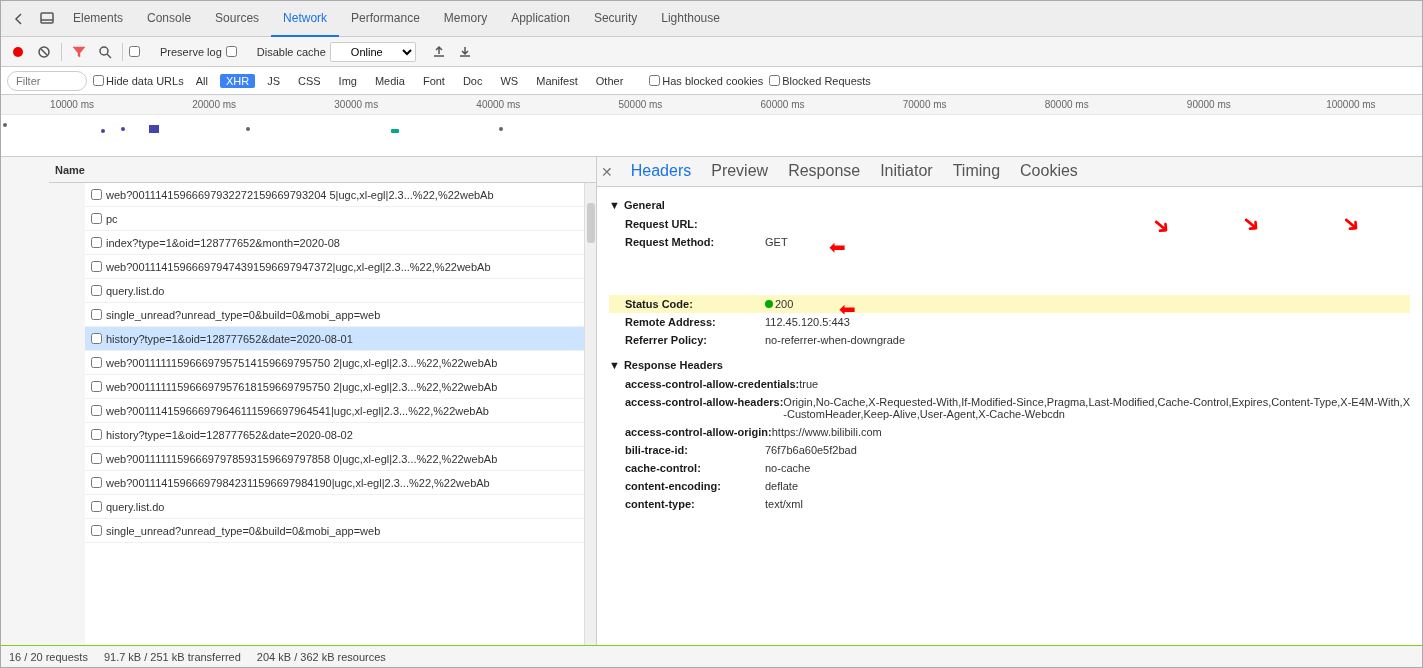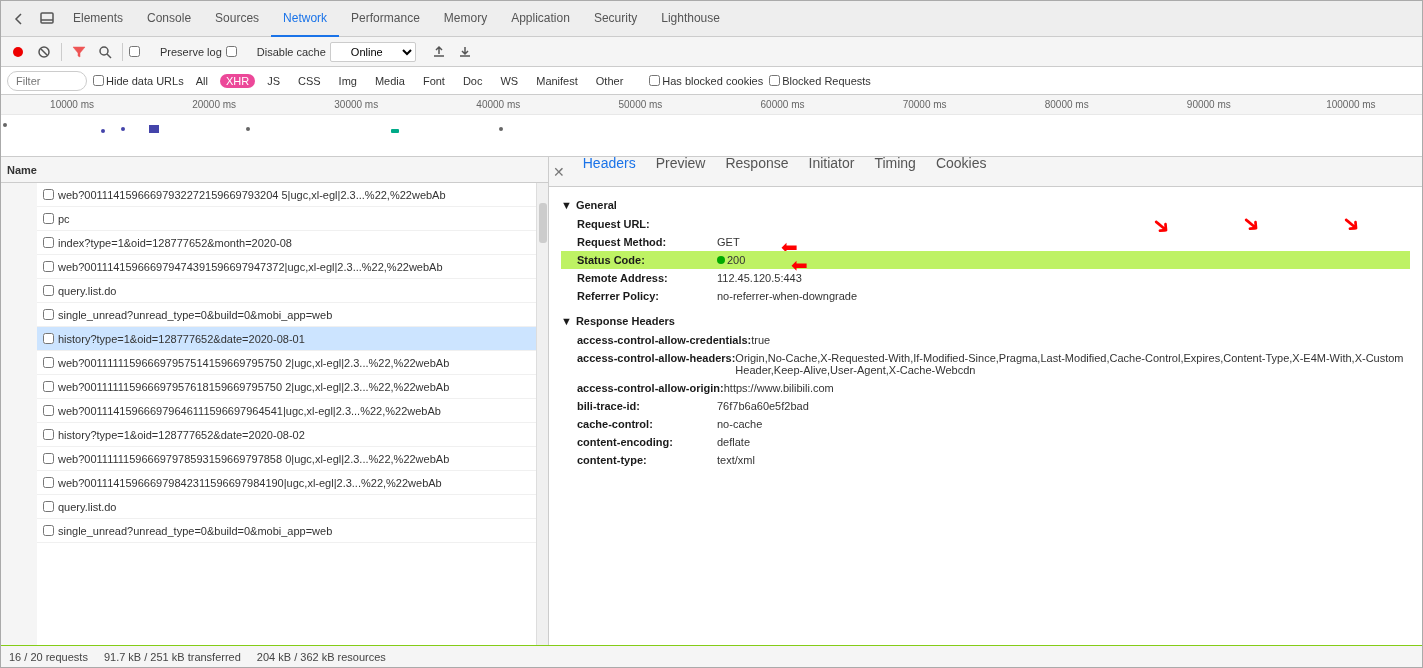--- a/index.html
+++ b/index.html
@@ -47,40 +47,40 @@
     .filter-input {
       height: 20px; border: 1px solid #ccc; border-radius: 10px; padding: 0 8px;
       font-size: 11px; width: 80px;
     }
     .filter-checkbox { display: flex; align-items: center; gap: 2px; font-size: 11px; cursor: pointer; }
     .filter-checkbox input { width: 11px; height: 11px; }
     .filter-type-btn {
       padding: 1px 6px; font-size: 11px; cursor: pointer; border-radius: 2px; color: #333;
       border: none; background: none;
     }
-    .filter-type-btn.active { background: #ec4899; color: white; border-radius: 7px; }
+    .filter-type-btn.active { background: #3b82f6; color: white; border-radius: 2px; }
 
     
     .timeline-bar {
       background: white; border-bottom: 1px solid #ccc; height: 62px; position: relative;
       overflow: hidden;
     }
     .timeline-labels {
       display: flex; padding: 0 0 0 0; height: 20px; border-bottom: 1px solid #e8e8e8;
       background: #f5f5f5;
     }
     .timeline-label {
       flex: 1; text-align: center; font-size: 10px; color: #666; line-height: 20px;
     }
     .timeline-content { height: 42px; position: relative; background: white; }
 
     
     .requests-panel {
       width: 548px; flex-shrink: 0; display: flex; flex-direction: column;
-      border-right: 1px solid #ccc; overflow: hidden;
+      border-right: 1px solid #ccc; overflow: hidden; margin-left: 48px;
     }
     .requests-header {
       height: 26px; display: flex; align-items: center; background: #f5f5f5;
       border-bottom: 1px solid #ccc; padding: 0 6px;
     }
     .requests-header-col { font-size: 11px; font-weight: 600; color: #333; }
     .requests-list { flex: 1; overflow-y: auto; background: white; }
     .request-row {
       height: 24px; display: flex; align-items: center; padding: 0 6px;
       border-bottom: 1px solid #f0f0f0; cursor: pointer; white-space: nowrap; overflow: hidden;
@@ -89,35 +89,35 @@
     .request-row input[type=checkbox] { width: 11px; height: 11px; margin-right: 4px; flex-shrink: 0; }
     .request-name { font-size: 11px; color: #333; overflow: hidden; text-overflow: ellipsis; }
 
     
     .details-panel { flex: 1; display: flex; flex-direction: column; overflow: hidden; }
     .details-tabs {
       display: flex; align-items: center; background: #f5f5f5;
       border-bottom: 1px solid #ccc; height: 30px; padding: 0 4px;
     }
     .details-tab {
-      padding: 0 10px; height: 34px; display: flex; cursor: pointer;
-      font-size: 14px; color: #555; border-bottom: 2px solid transparent;
+      padding: 0 10px; height: 34px; display: flex; align-items: center; cursor: pointer;
+      font-size: 16px; color: #555; border-bottom: 2px solid transparent;
     }
     .details-tab.active { color: #1a73e8; border-bottom: 2px solid #1a73e8; }
     .close-btn { color: #777; cursor: pointer; margin-right: 8px; font-size: 14px; }
 
     .details-content { flex: 1; overflow-y: auto; background: white; padding: 8px 12px; }
 
     
     .section-header {
       font-size: 11px; font-weight: 600; color: #1a1a1a; padding: 4px 0; cursor: pointer;
       display: flex; align-items: center; gap: 4px;
     }
     .section-row { display: flex; padding: 3px 0 3px 16px; border-bottom: none; }
-    .section-row.highlighted { background: #bef264; }
+    .section-row.highlighted { background: #fef9c3; margin-top: 44px; }
     .row-key { font-size: 11px; font-weight: 600; color: #1a1a1a; min-width: 140px; flex-shrink: 0; }
     .row-val { font-size: 11px; color: #333; word-break: break-all; }
     .status-dot { width: 8px; height: 8px; border-radius: 50%; background: #0a0; display: inline-block; margin-right: 2px; }
 
     
     .status-bar {
       height: 22px; background: #f5f5f5; border-top: 1px solid #84cc16;
       display: flex; align-items: center; padding: 0 8px; gap: 16px;
     }
     .status-text { font-size: 11px; color: #444; }

